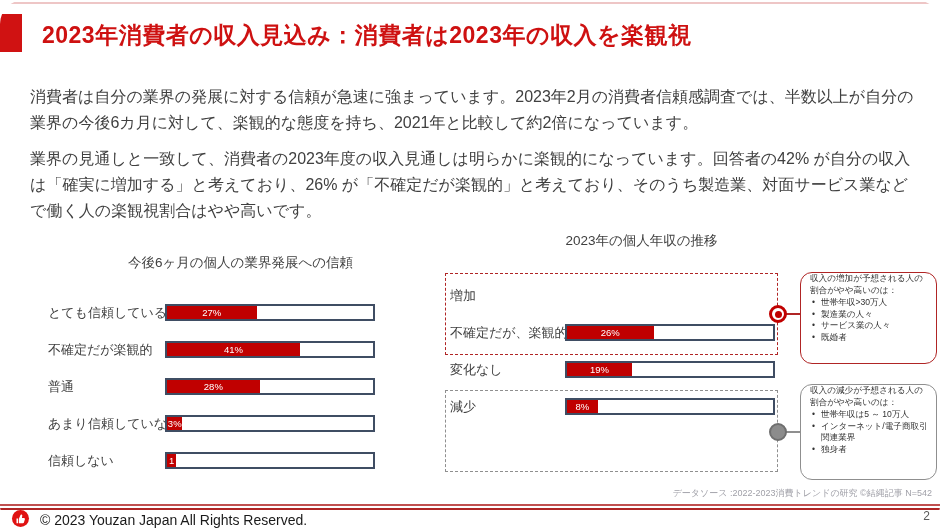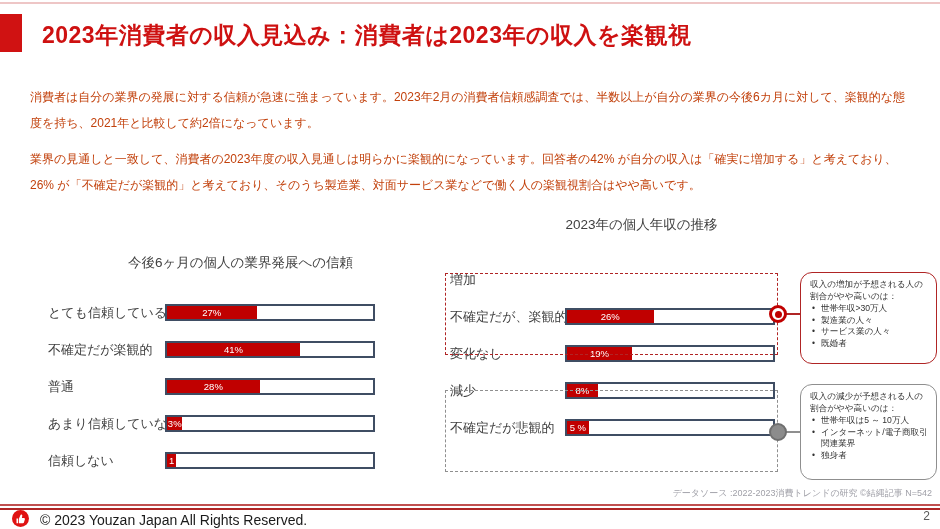--- a/index.html
+++ b/index.html
@@ -1,30 +1,30 @@
 <!DOCTYPE html>
 <html><head>
 <meta charset="utf-8">
 <style>
   * { margin:0; padding:0; box-sizing:border-box; }
   html,body { background:#fff; }
   body { font-family:"Liberation Sans","DejaVu Sans",sans-serif; color:#404040; }
-  .slide { position:relative; width:940px; height:529px; background:#fff; overflow:hidden; }
+  .slide { position:relative; width:940px; height:529px; background:#fff; overflow:hidden;border-radius:24px; }
 
   .top-line { position:absolute; left:0; top:2px; width:940px; height:2px; background:#eec6c6; }
   .title-block-square { position:absolute; left:0; top:14px; width:22px; height:38px; background:#d01212; }
   .slide-title { position:absolute; left:42px; top:20px; width:880px; font-size:23px; font-weight:bold; color:#ce1111; letter-spacing:0.5px; }
 
-  .body-text { position:absolute; left:30px; width:884px; font-size:12px; line-height:26px; color:#c2410c; }
+  .body-text { position:absolute; left:30px; width:884px; font-size:16px; line-height:26px; color:#404040; }
   .p1 { top:84px; }
   .p2 { top:146px; }
 
   .chart { position:absolute; }
   .chart-left { left:48px; top:254px; width:330px; }
-  .chart-right { left:450px; top:216px; width:328px; }
+  .chart-right { left:450px; top:232px; width:328px; }
   .chart-title { font-size:13.5px; color:#404040; text-align:center; padding-left:55px; line-height:18px; }
   .chart-left .rows { margin-top:22px; }
   .chart-right .rows { margin-top:27px; }
   .bar-row { display:flex; align-items:center; height:37px; }
   .bar-label { font-size:13px; color:#404040; white-space:nowrap; flex:0 0 auto; }
   .chart-left .bar-label { width:110px; margin-right:7px; }
   .chart-right .bar-label { width:105px; margin-right:10px; }
   .bar-track { position:relative; width:210px; height:17px; background:#fff; border:2px solid #3f4d63; flex:0 0 auto; }
   .bar-fill { position:absolute; left:0; top:0; bottom:0; background:#c00000; display:flex; align-items:center; justify-content:center; overflow:hidden; }
   .bar-value { font-size:9.5px; line-height:9px; color:#fff; text-align:right; word-break:break-all; }
@@ -34,21 +34,21 @@
   .dash-box-gray { left:445px; top:390px; width:333px; height:82px; border-color:#8f8f8f; }
 
   .connector-line { position:absolute; width:16px; height:2px; }
   .connector-line-red { left:786px; top:313px; background:#b02525; }
   .connector-line-gray { left:786px; top:431px; background:#8f8f8f; }
   .connector-dot { position:absolute; width:18px; height:18px; border-radius:50%; }
   .dot-red { left:769px; top:305px; border:3px solid #c00000; background:#fff; display:flex; align-items:center; justify-content:center; }
   .dot-red::after { content:""; width:7px; height:7px; border-radius:50%; background:#c00000; }
   .dot-gray { left:769px; top:423px; border:2px solid #6f6f6f; background:#8c8c8c; }
 
-  .callout { position:absolute; left:800px; width:137px; background:#fff; border-radius:12px; padding:6px 7px 5px 9px; font-size:8.6px; line-height:11.6px; color:#333; }
+  .callout { position:absolute; left:800px; width:137px; background:#fff; border-radius:12px; padding:0 7px 5px 9px; font-size:8.6px; line-height:11.6px; color:#333; }
   .callout-red { top:272px; min-height:92px; border:1.6px solid #b02525; }
   .callout-gray { top:384px; min-height:96px; border:1.6px solid #8f8f8f; }
   .callout-heading { margin-bottom:1px; }
   .callout ul { list-style:none; }
   .callout li { position:relative; padding-left:11px; }
   .callout li::before { content:"\2022"; position:absolute; left:2px; }
 
   .data-source { position:absolute; right:8px; top:487px; font-size:9px; color:#a0a0a8; }
 
   .footer-line-a { position:absolute; left:0; top:504px; width:940px; height:2px; background:#c05050; }
@@ -138,28 +138,20 @@
           </div>
         </div>
         <div class="bar-row">
           <div class="bar-label">減少</div>
           <div class="bar-track">
             <div class="bar-fill" style="width: 15%;">
               <span class="bar-value">8%</span>
             </div>
           </div>
         </div>
-        <div class="bar-row">
-          <div class="bar-label">不確定だが悲観的</div>
-          <div class="bar-track">
-            <div class="bar-fill" style="width: 10.5%;">
-              <span class="bar-value">5 %</span>
-            </div>
-          </div>
-        </div>
       </div>
   </div>
 
   <div class="dash-box dash-box-red"></div>
   <div class="dash-box dash-box-gray"></div>
 
   <div class="connector-line connector-line-red"></div>
   <div class="connector-line connector-line-gray"></div>
   <div class="connector-dot dot-red"></div>
   <div class="connector-dot dot-gray"></div>

